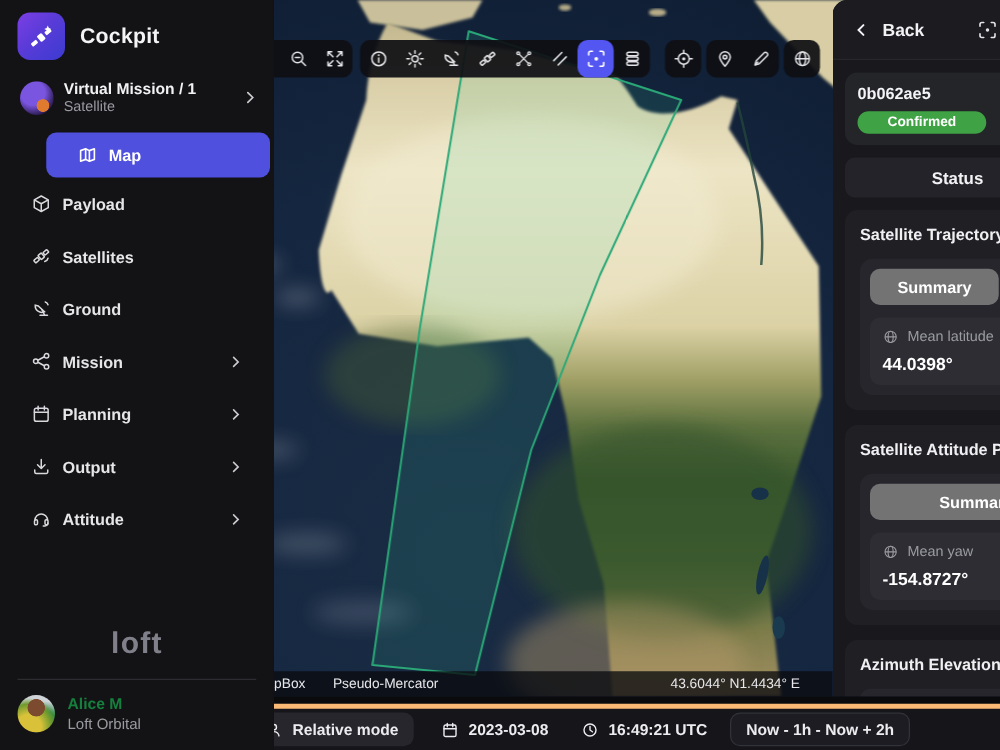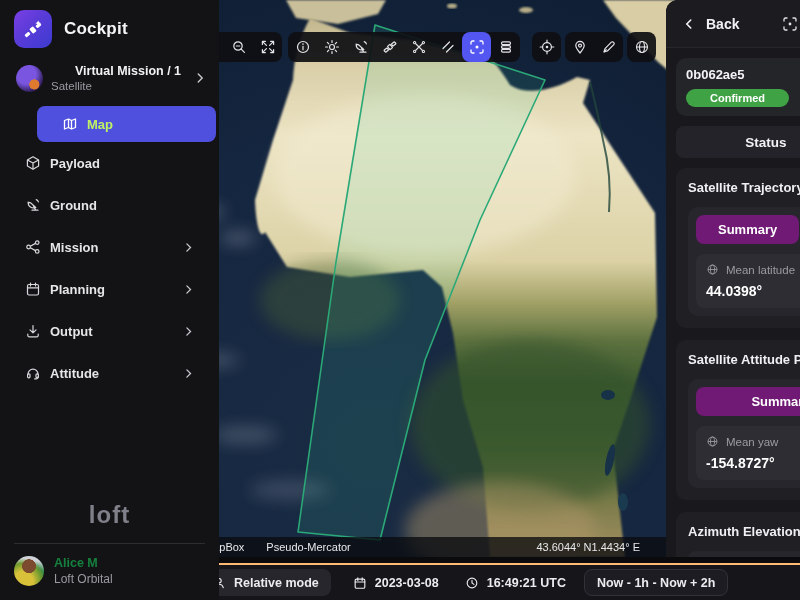--- a/index.html
+++ b/index.html
@@ -13,28 +13,28 @@
   .brand-logo { width:38px; height:38px; border-radius:10px;
     background:linear-gradient(135deg,#7b3fe4 0%,#5a3bd8 45%,#3b3bd0 100%);
     display:flex; align-items:center; justify-content:center; }
   .brand-title { color:#f4f4f6; font-size:17px; font-weight:600; letter-spacing:.2px; }
   .mission-row { display:flex; align-items:center; gap:8px; padding:16px 12px 0 16px; cursor:pointer; }
   .mission-avatar { width:27px; height:27px; border-radius:50%;
     background: radial-gradient(circle at 68% 72%, #e07a2e 0 18%, rgba(0,0,0,0) 20%),
                 radial-gradient(circle at 38% 35%, #7a55e0 0 40%, #2a1b4e 75%);
     flex:0 0 auto; }
   .mission-meta { flex:1; min-width:0; }
-  .mission-title { color:#f2f2f4; font-size:12.5px; font-weight:700; white-space:nowrap;margin-left:24px; }
+  .mission-title { color:#f2f2f4; font-size:12.5px; font-weight:700; white-space:nowrap; }
   .mission-sub { color:#9a9aa1; font-size:11.5px; margin-top:2px; }
   .nav { margin-top:14px; }
   .nav-item { position:relative; display:flex; align-items:center; gap:9px; height:42px;
     padding-left:25px; color:#e6e6e9; font-size:13px; font-weight:600; cursor:pointer; }
   .nav-item .chev { position:absolute; right:24px; }
   .nav-item.selected { height:36px; margin:0 3px 0 37px; border-radius:8px;
-    background:#4f50dd; color:#bef264; }
+    background:#4f50dd; color:#ffffff; }
   .side-foot { position:absolute; left:0; right:0; bottom:0; }
   .loft-logo { text-align:center; color:#80808a; font-size:24px; font-weight:700; letter-spacing:1px; padding-bottom:14px; }
   .side-div { height:1px; background:#2c2c31; margin:0 14px; }
   .user-row { display:flex; align-items:center; gap:10px; padding:12px 14px 14px 14px; cursor:pointer; }
   .user-avatar { width:30px; height:30px; border-radius:50%;
     background: radial-gradient(circle at 50% 34%, #7c4a2e 0 27%, rgba(0,0,0,0) 29%),
                 radial-gradient(circle at 30% 85%, #d9c23a 0 30%, #6f9a2e 55%, rgba(0,0,0,0) 70%),
                 radial-gradient(circle at 72% 82%, #2e8a46 0 35%, rgba(0,0,0,0) 60%),
                 radial-gradient(circle at 50% 20%, #cfd3d8 0 60%, #9aa0a8 100%); }
   .user-name { color:#15803d; font-size:12.5px; font-weight:700; }
@@ -70,29 +70,29 @@
     font-weight:700; padding:3px 24px; border-radius:10px; }
   .id-tags { display:flex; flex-direction:column; gap:8px; padding-top:2px; }
   .tag { display:flex; align-items:center; gap:7px; color:#ececef; font-size:12.5px; font-weight:600; white-space:nowrap; }
   .status-bar { margin:10px 0; background:#232329; border-radius:8px; height:32px; width:180px;
     display:flex; align-items:center; justify-content:center; color:#f2f2f4; font-size:13.5px; font-weight:700; cursor:pointer; }
   .section { background:#1f1f24; border-radius:10px; margin-bottom:12px; padding:12px; }
   .section-title { color:#f0f0f2; font-size:13px; font-weight:700; white-space:nowrap; }
   .tabcard { margin-top:12px; background:#26262c; border-radius:10px; padding:8px; width:190px; }
   .tabs { display:flex; align-items:center; }
   .tab { color:#e8e8ea; font-size:13px; font-weight:600; padding:7px 16px; cursor:pointer; white-space:nowrap; }
-  .tab.active { background:#701a75; color:#fff; border-radius:8px; padding:7px 22px; font-weight:700; }
+  .tab.active { background:#737373; color:#fff; border-radius:8px; padding:7px 22px; font-weight:700; }
   .tab.wide { width:170px; text-align:center; }
   .metric { margin-top:10px; background:#2d2d33; border-radius:8px; padding:9px 10px; width:150px; }
   .metric-label { display:flex; align-items:center; gap:7px; color:#9b9ba2; font-size:11.5px; }
   .metric-value { color:#ffffff; font-size:14px; font-weight:700; margin-top:7px; }
 
   
   .bottombar { position:absolute; left:190px; right:0; top:563px; bottom:0; background:#15151a;
-    border-top:2px solid #fdba74; display:flex; align-items:center; padding:0 10px; z-index:25; }
+    border-top:4px solid #fdba74; display:flex; align-items:center; padding:0 10px; z-index:25; }
   .bb-btn { display:flex; align-items:center; gap:8px; height:27px; padding:0 12px; border-radius:8px;
     color:#ececef; font-size:12.5px; font-weight:600; cursor:pointer; }
   .bb-mode { background:#26262c; }
   .bb-plain { background:transparent; margin-left:18px; padding:0 4px; }
   .bb-range { margin-left:14px; background:#1c1c22; border:1px solid #32323a; }
   .icon { display:flex; align-items:center; justify-content:center; }
 </style>
 </head>
 <body>
 
@@ -142,20 +142,33 @@
       <div class="nav-item">
         <span class="icon">
           <svg width="16" height="16" viewBox="0 0 16 16" fill="none" stroke="#d9d9dd" stroke-width="1.2" stroke-linejoin="round">
               <path d="M8 1.8 L13.6 4.9 v6.2 L8 14.2 L2.4 11.1 V4.9 Z"></path>
               <path d="M2.4 4.9 L8 8 L13.6 4.9 M8 8 v6.2"></path>
             </svg>
         </span>
         <span>Payload</span>
       </div>
 
+      <div class="nav-item">
+        <span class="icon">
+          <svg width="16" height="16" viewBox="0 0 16 16" fill="none" stroke="#d9d9dd" stroke-width="1.2">
+              <g transform="rotate(-40 8 8)">
+                <rect x="6.3" y="5.9" width="3.4" height="4.2" rx="0.6"></rect>
+                <rect x="1.2" y="6.7" width="3.9" height="2.6" rx="0.5"></rect>
+                <rect x="10.9" y="6.7" width="3.9" height="2.6" rx="0.5"></rect>
+              </g>
+              <path d="M10.8 12.2 a3.4 3.4 0 0 0 2.6 -2.6" stroke-linecap="round"></path>
+            </svg>
+        </span>
+        <span>Satellites</span>
+      </div>
 
       <div class="nav-item">
         <span class="icon">
           <svg width="16" height="16" viewBox="0 0 16 16" fill="none" stroke="#d9d9dd" stroke-width="1.2" stroke-linecap="round">
               <path d="M3.2 5.2 A5.2 5.2 0 0 0 10.6 10.4 L5.6 5.8 Z"></path>
               <path d="M8.4 8.6 L10.8 13.2 M7 13.2 h6"></path>
               <path d="M11.2 2.6 a3.2 3.2 0 0 1 2.2 2.2"></path>
             </svg>
         </span>
         <span>Ground</span>

